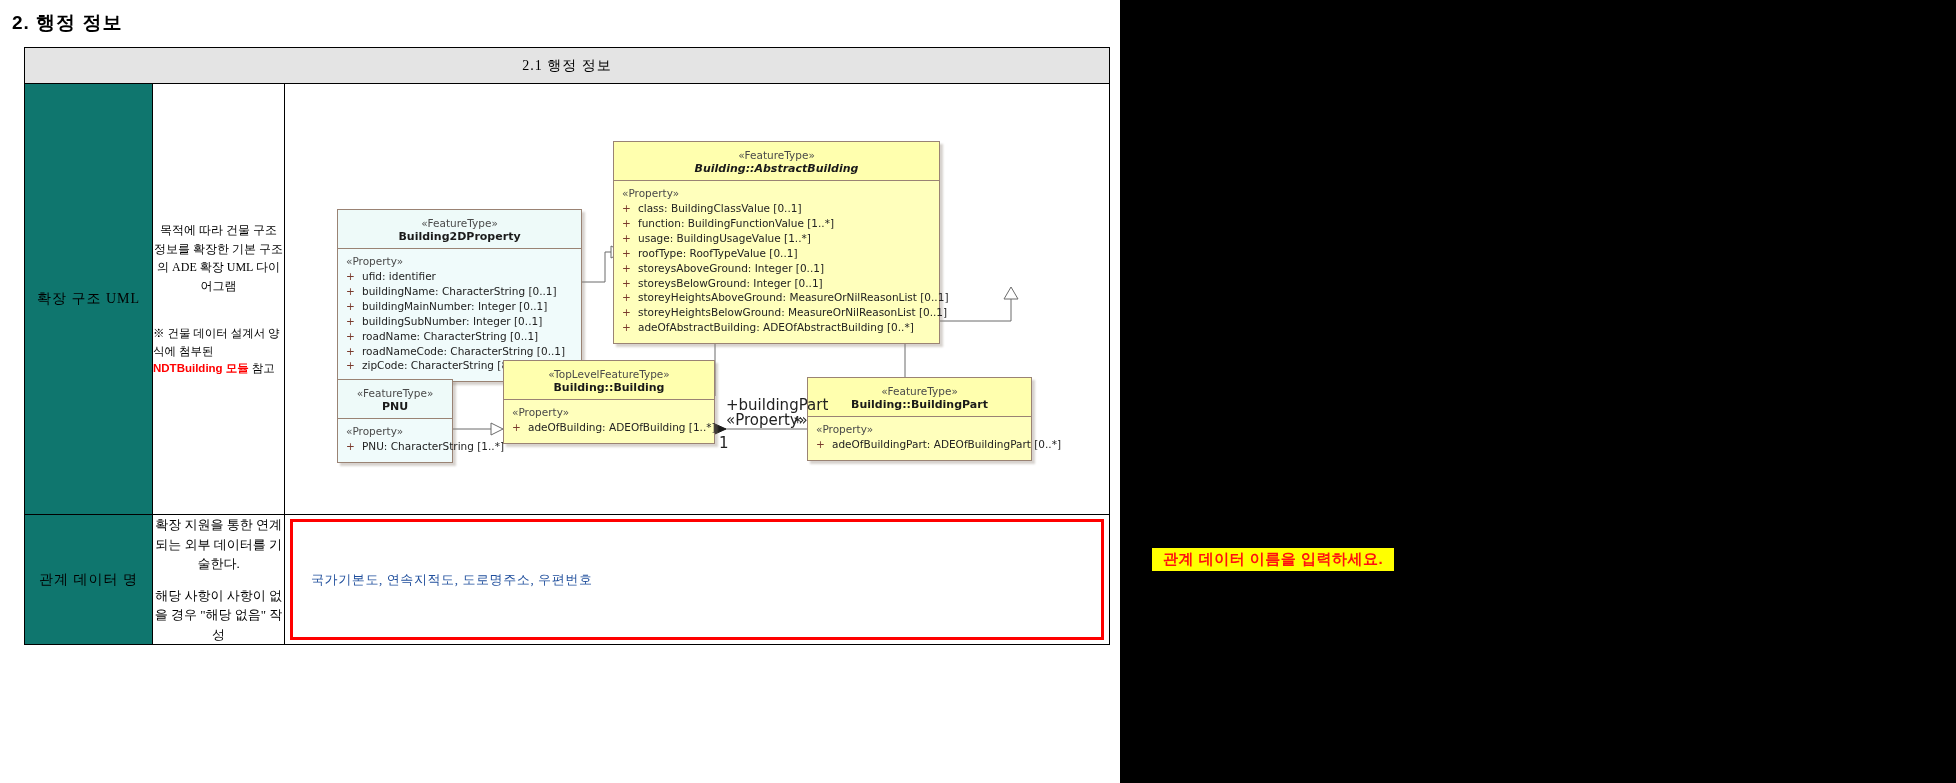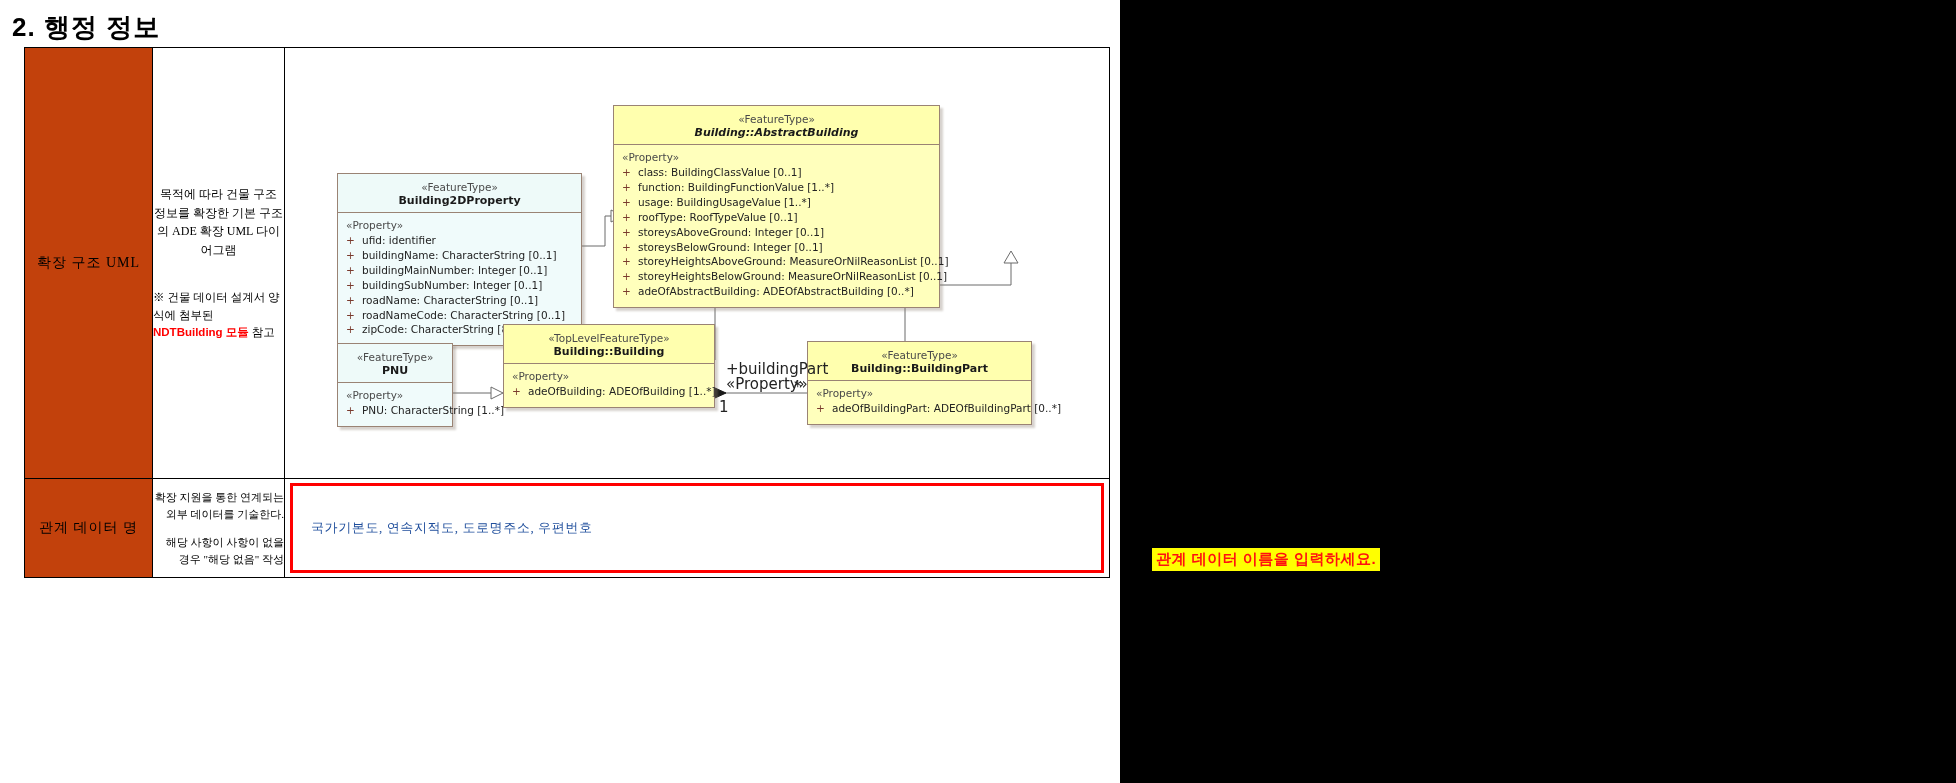--- a/index.html
+++ b/index.html
@@ -27,41 +27,41 @@
   }
   #black-panel-note {
     position: absolute;
     left: 32px;
     top: 548px;
     font-family: "Liberation Sans", "DejaVu Sans", sans-serif;
     font-weight: bold;
     font-size: 15px;
     color: #ff1010;
     background: #ffff00;
-    padding: 2px 4px;
+    padding: 2px 11px;
     letter-spacing: 0.5px;
     white-space: nowrap;
   }
 
   
   #doc {
     position: absolute;
     left: 0;
     top: 0;
     width: 1120px;
     height: 783px;
   }
 
   #section-title {
     position: absolute;
     left: 12px;
     top: 10px;
     font-family: "Liberation Sans", "DejaVu Sans", sans-serif;
     font-weight: bold;
-    font-size: 26px;
+    font-size: 19px;
     color: #000000;
     letter-spacing: 1px;
   }
 
   
   #main-table {
     position: absolute;
     left: 24px;
     top: 47px;
     width: 1086px;
@@ -75,21 +75,21 @@
   }
   .hdr-cell {
     background: #e4e4e4;
     height: 35px;
     text-align: center;
     font-size: 14px;
     letter-spacing: 1px;
     color: #000;
   }
   .label-cell {
-    background: #c2410c;
+    background: #0f766e;
     width: 128px;
     text-align: center;
     font-size: 14px;
     letter-spacing: 1px;
     color: #000;
   }
   .desc-cell {
     width: 132px;
     text-align: center;
     font-size: 12px;
@@ -113,23 +113,23 @@
   .hl-red {
     color: #ff0000;
     font-weight: bold;
     font-family: "Liberation Sans", "DejaVu Sans", sans-serif;
   }
 
   
   .row-bottom .label-cell { height: 98px; }
   .desc-cell-bottom {
     width: 132px;
-    font-size: 11px;
+    font-size: 13px;
     line-height: 1.5;
-    text-align: right;
+    text-align: center;
     padding: 4px 6px;
     vertical-align: top;
     color: #000;
   }
   .value-cell {
     position: relative;
     padding: 0;
     vertical-align: middle;
   }
   .value-box {
@@ -220,20 +220,23 @@
 
   <div id="section-title">2. 행정 정보</div>
 
   <table id="main-table">
     <colgroup>
       <col style="width:128px">
       <col style="width:132px">
       <col>
     </colgroup>
     <tbody>
+      <tr>
+        <td class="hdr-cell" colspan="3">2.1 행정 정보</td>
+      </tr>
 
       <tr>
         <td class="label-cell">확장 구조 UML</td>
         <td class="desc-cell">
           <div>목적에 따라 건물 구조 정보를 확장한 기본 구조의 ADE 확장 UML 다이어그램</div>
           <div class="desc-note"><span>※ 건물 데이터 설계서 양식에 첨부된 </span><span class="hl-red">NDTBuilding 모듈</span><span> 참고</span></div>
         </td>
         <td class="diagram-cell">
 
           <div id="uml">

